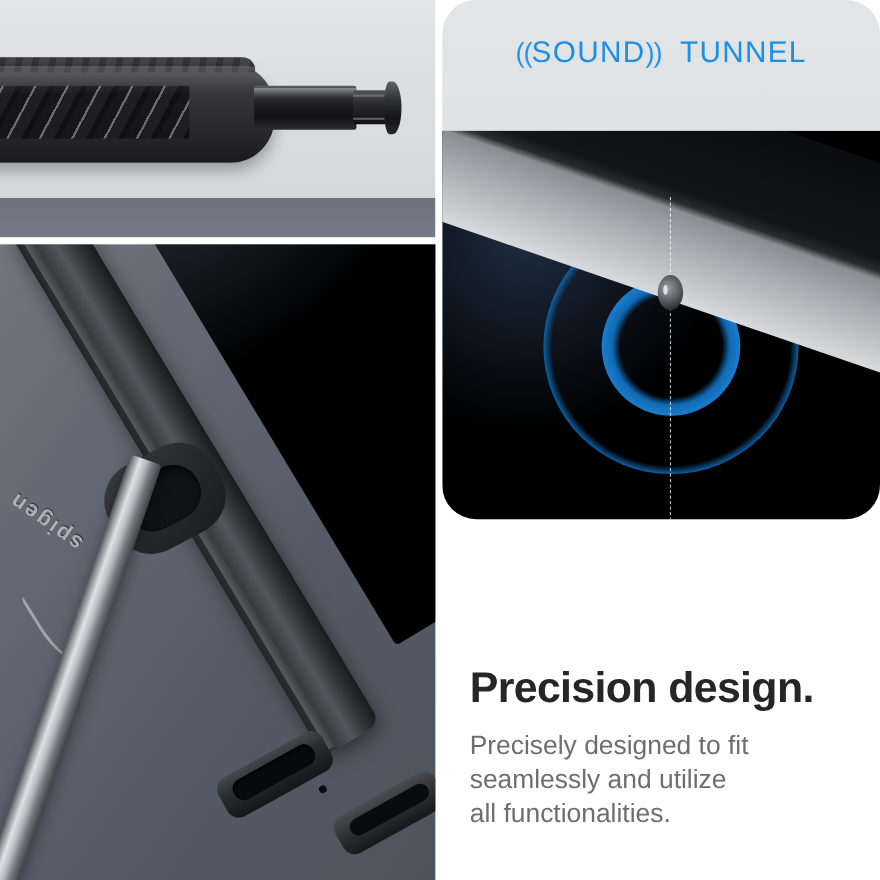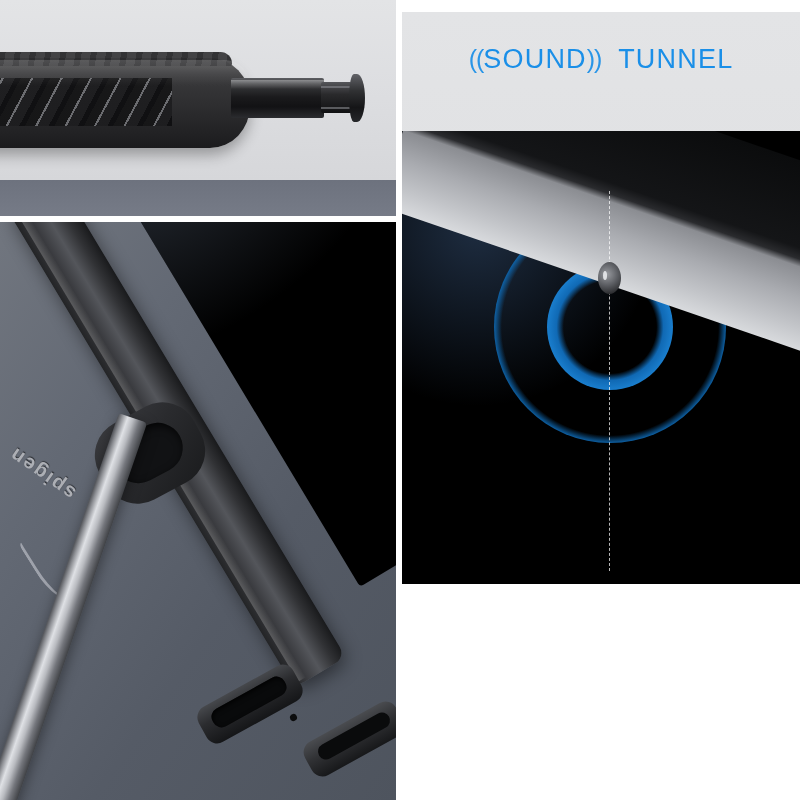--- a/index.html
+++ b/index.html
@@ -93,22 +93,22 @@
              box-shadow:inset 0 2px 5px rgba(0,0,0,.9);}
   .port-spk{position:absolute;left:302px;top:498px;width:104px;height:38px;
              transform:rotate(-29deg);border-radius:12px;
              background:linear-gradient(180deg,#4a4c50 0%,#303134 45%,#17181a 100%);}
   .port-spk-hole{position:absolute;left:314px;top:506px;width:80px;height:16px;
              transform:rotate(-29deg);border-radius:8px;background:#0a0b0c;}
   .mic-dot{position:absolute;left:290px;top:492px;width:7px;height:7px;border-radius:50%;
              background:#0c0d0e;transform:rotate(-29deg);}
 
   
-  #p-topright{left:402px;top:12px;width:398px;height:572px;
-              background:linear-gradient(180deg,#e3e4e6 0%,#dbdcde 100%);}
+  #p-topright{left:402px;top:0;width:398px;height:472px;
+              background:linear-gradient(180deg,#e3e4e6 0%,#dbdcde 100%);border-radius:31px;}
   .tr-head{position:absolute;left:0;top:30px;width:100%;text-align:center;
            color:#1a8fe8;font-size:27px;letter-spacing:1.2px;line-height:34px;font-weight:500;}
   .tr-head .bk{font-size:25px;opacity:.92;letter-spacing:-1px;}
   .tr-head .l2{display:block;}
 
   .tr-dark{position:absolute;left:0;top:119px;width:398px;height:453px;
            background:#000;overflow:hidden;}
   .tr-glow{position:absolute;left:-60px;top:-40px;width:340px;height:340px;
            background:radial-gradient(circle at 40% 40%,rgba(60,90,130,.5),rgba(0,0,0,0) 62%);}
 
@@ -213,16 +213,22 @@
 
       <div class="tr-edge-lip"></div>
       <div class="tr-edge"></div>
 
       <div class="dashline"></div>
       <div class="spk-port"></div>
       <div class="spk-port-hi"></div>
     </div>
   </div>
 
+  <div class="panel" id="p-botright">
+    <div class="br-h1">Precision design.</div>
+    <div class="br-p" style="white-space:pre-line;">Precisely designed to fit
+seamlessly and utilize
+all functionalities.</div>
+  </div>
 
   <div class="gutter-v"></div>
   <div class="gutter-h"></div>
 </div>
 
 </body></html>

